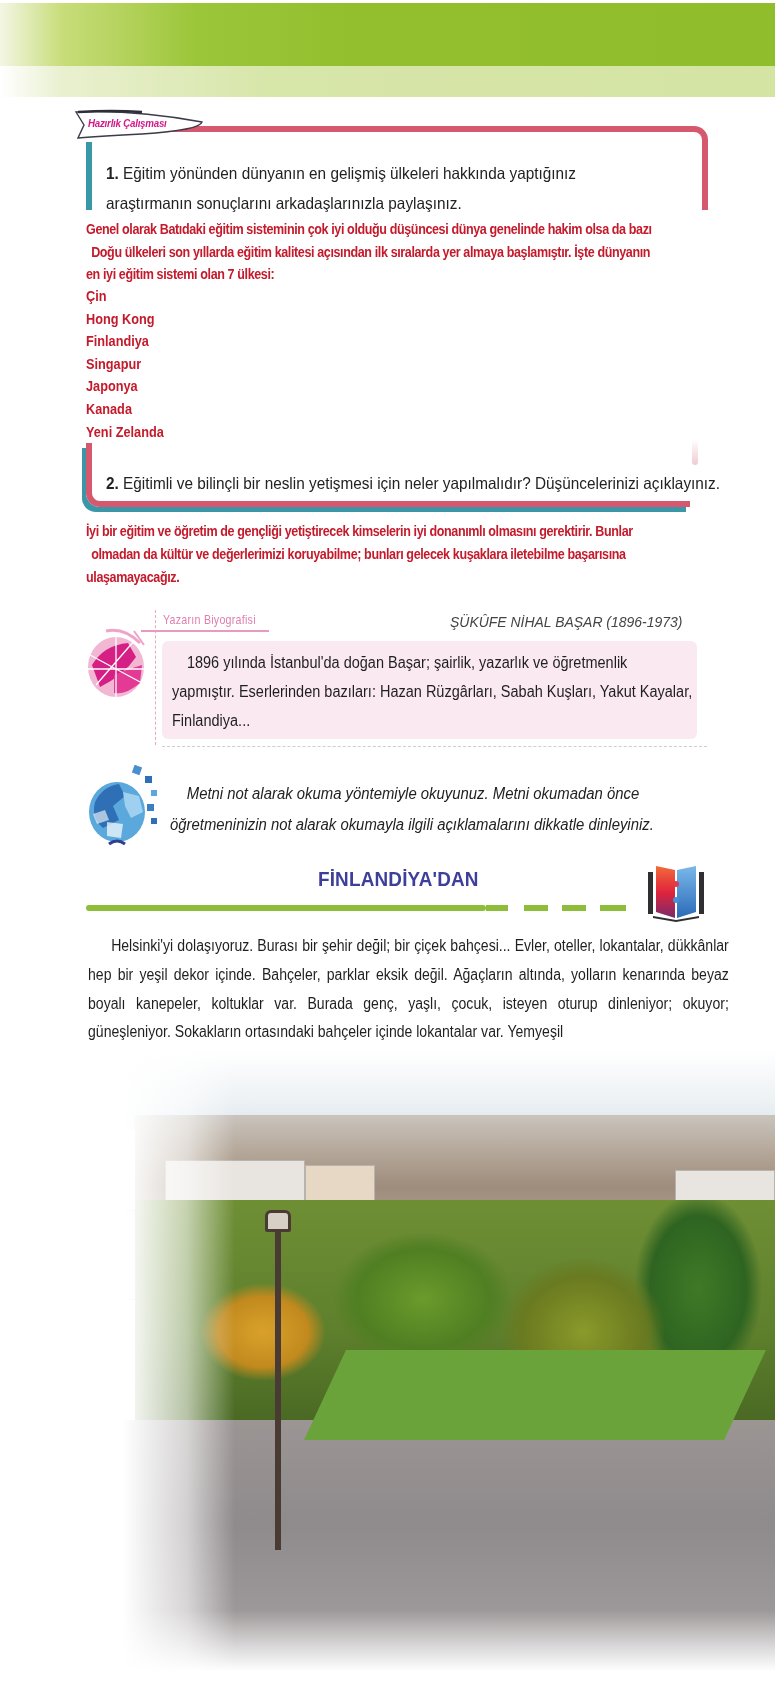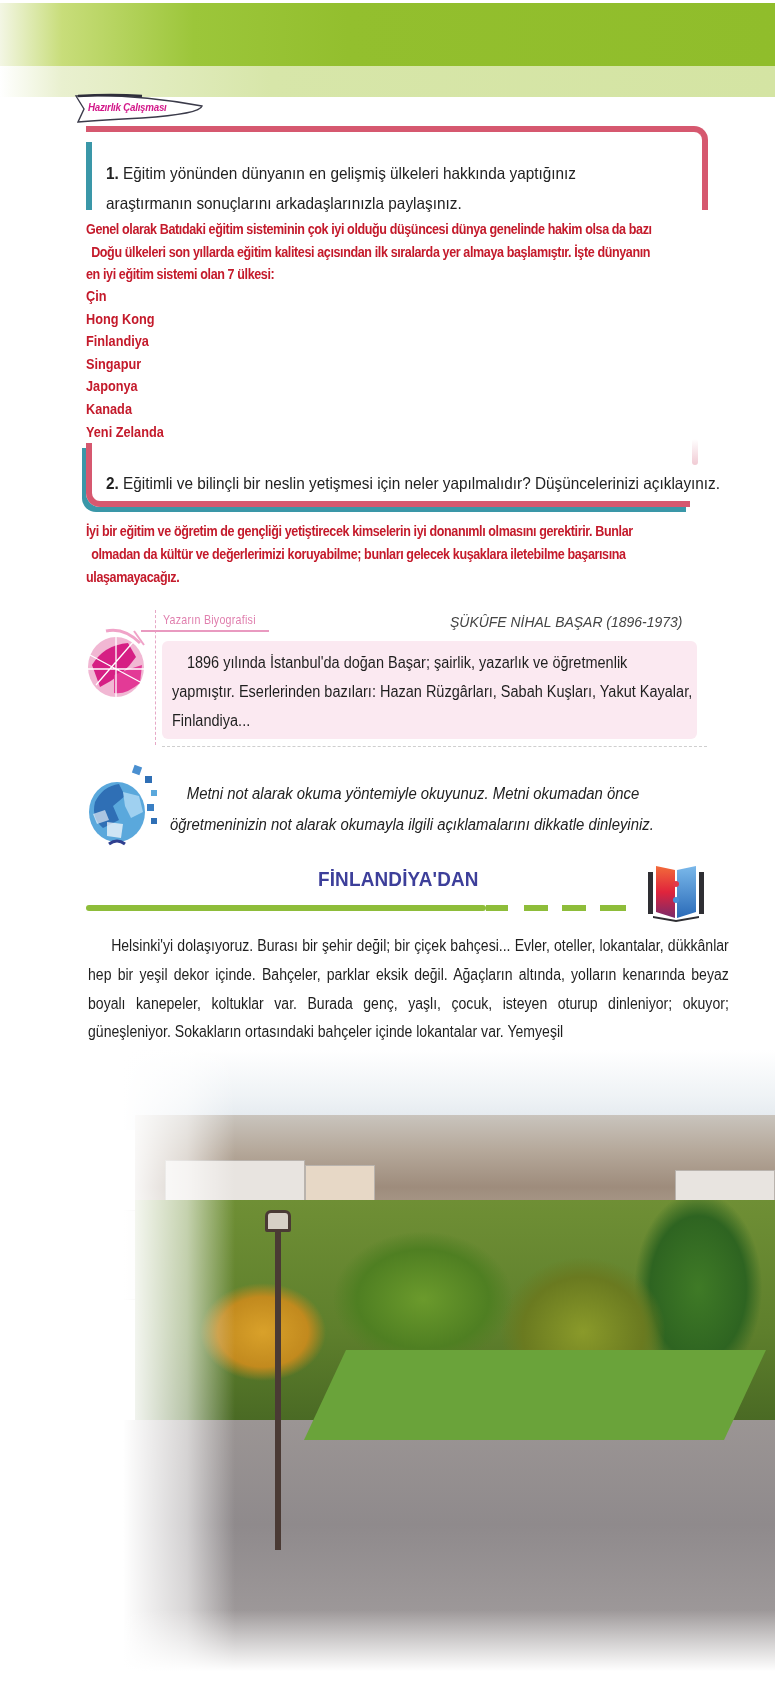--- a/index.html
+++ b/index.html
@@ -23,21 +23,21 @@
     
     .prep-box {
       position: absolute; left: 86px; top: 126px; width: 622px; height: 84px;
       border-top: 6px solid #d6586f; border-right: 6px solid #d6586f;
       border-top-right-radius: 14px;
     }
     .prep-left-bar {
       position: absolute; left: 86px; top: 142px; width: 6px; height: 68px; background: #3a97a8;
     }
     .prep-tag {
-      position: absolute; left: 72px; top: 92px; width: 140px; height: 32px; text-align: center;
+      position: absolute; left: 72px; top: 108px; width: 140px; height: 32px; text-align: center;
     }
     .prep-tag svg { position: absolute; left: 0; top: 0; }
     .prep-tag-text {
       position: absolute; left: 16px; top: 9px; font-family: "Liberation Sans Narrow", "Liberation Sans", sans-serif;
       font-style: italic; font-weight: bold; font-size: 11.5px; color: #d3198a; letter-spacing: -0.3px;
       transform: scaleX(0.85); transform-origin: left;
     }
     .q1 {
       position: absolute; left: 106px; top: 158px; width: 600px;
       font-size: 16.5px; line-height: 30px; color: #222;

